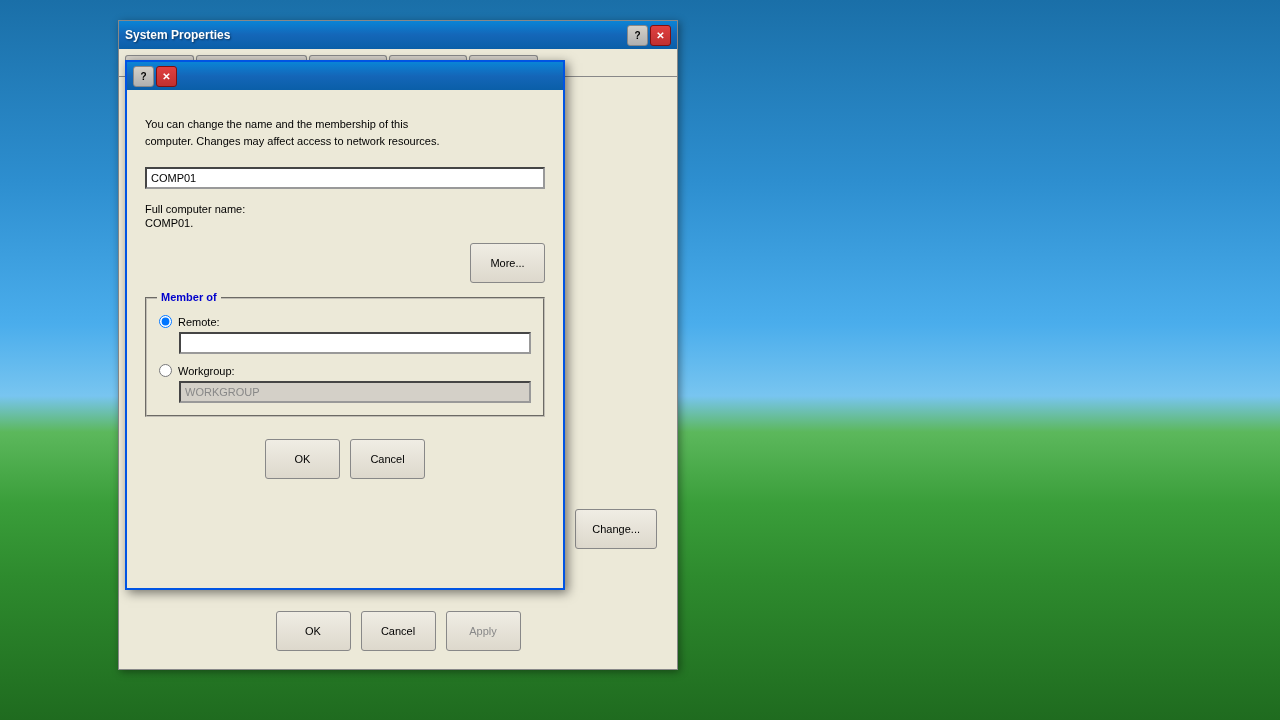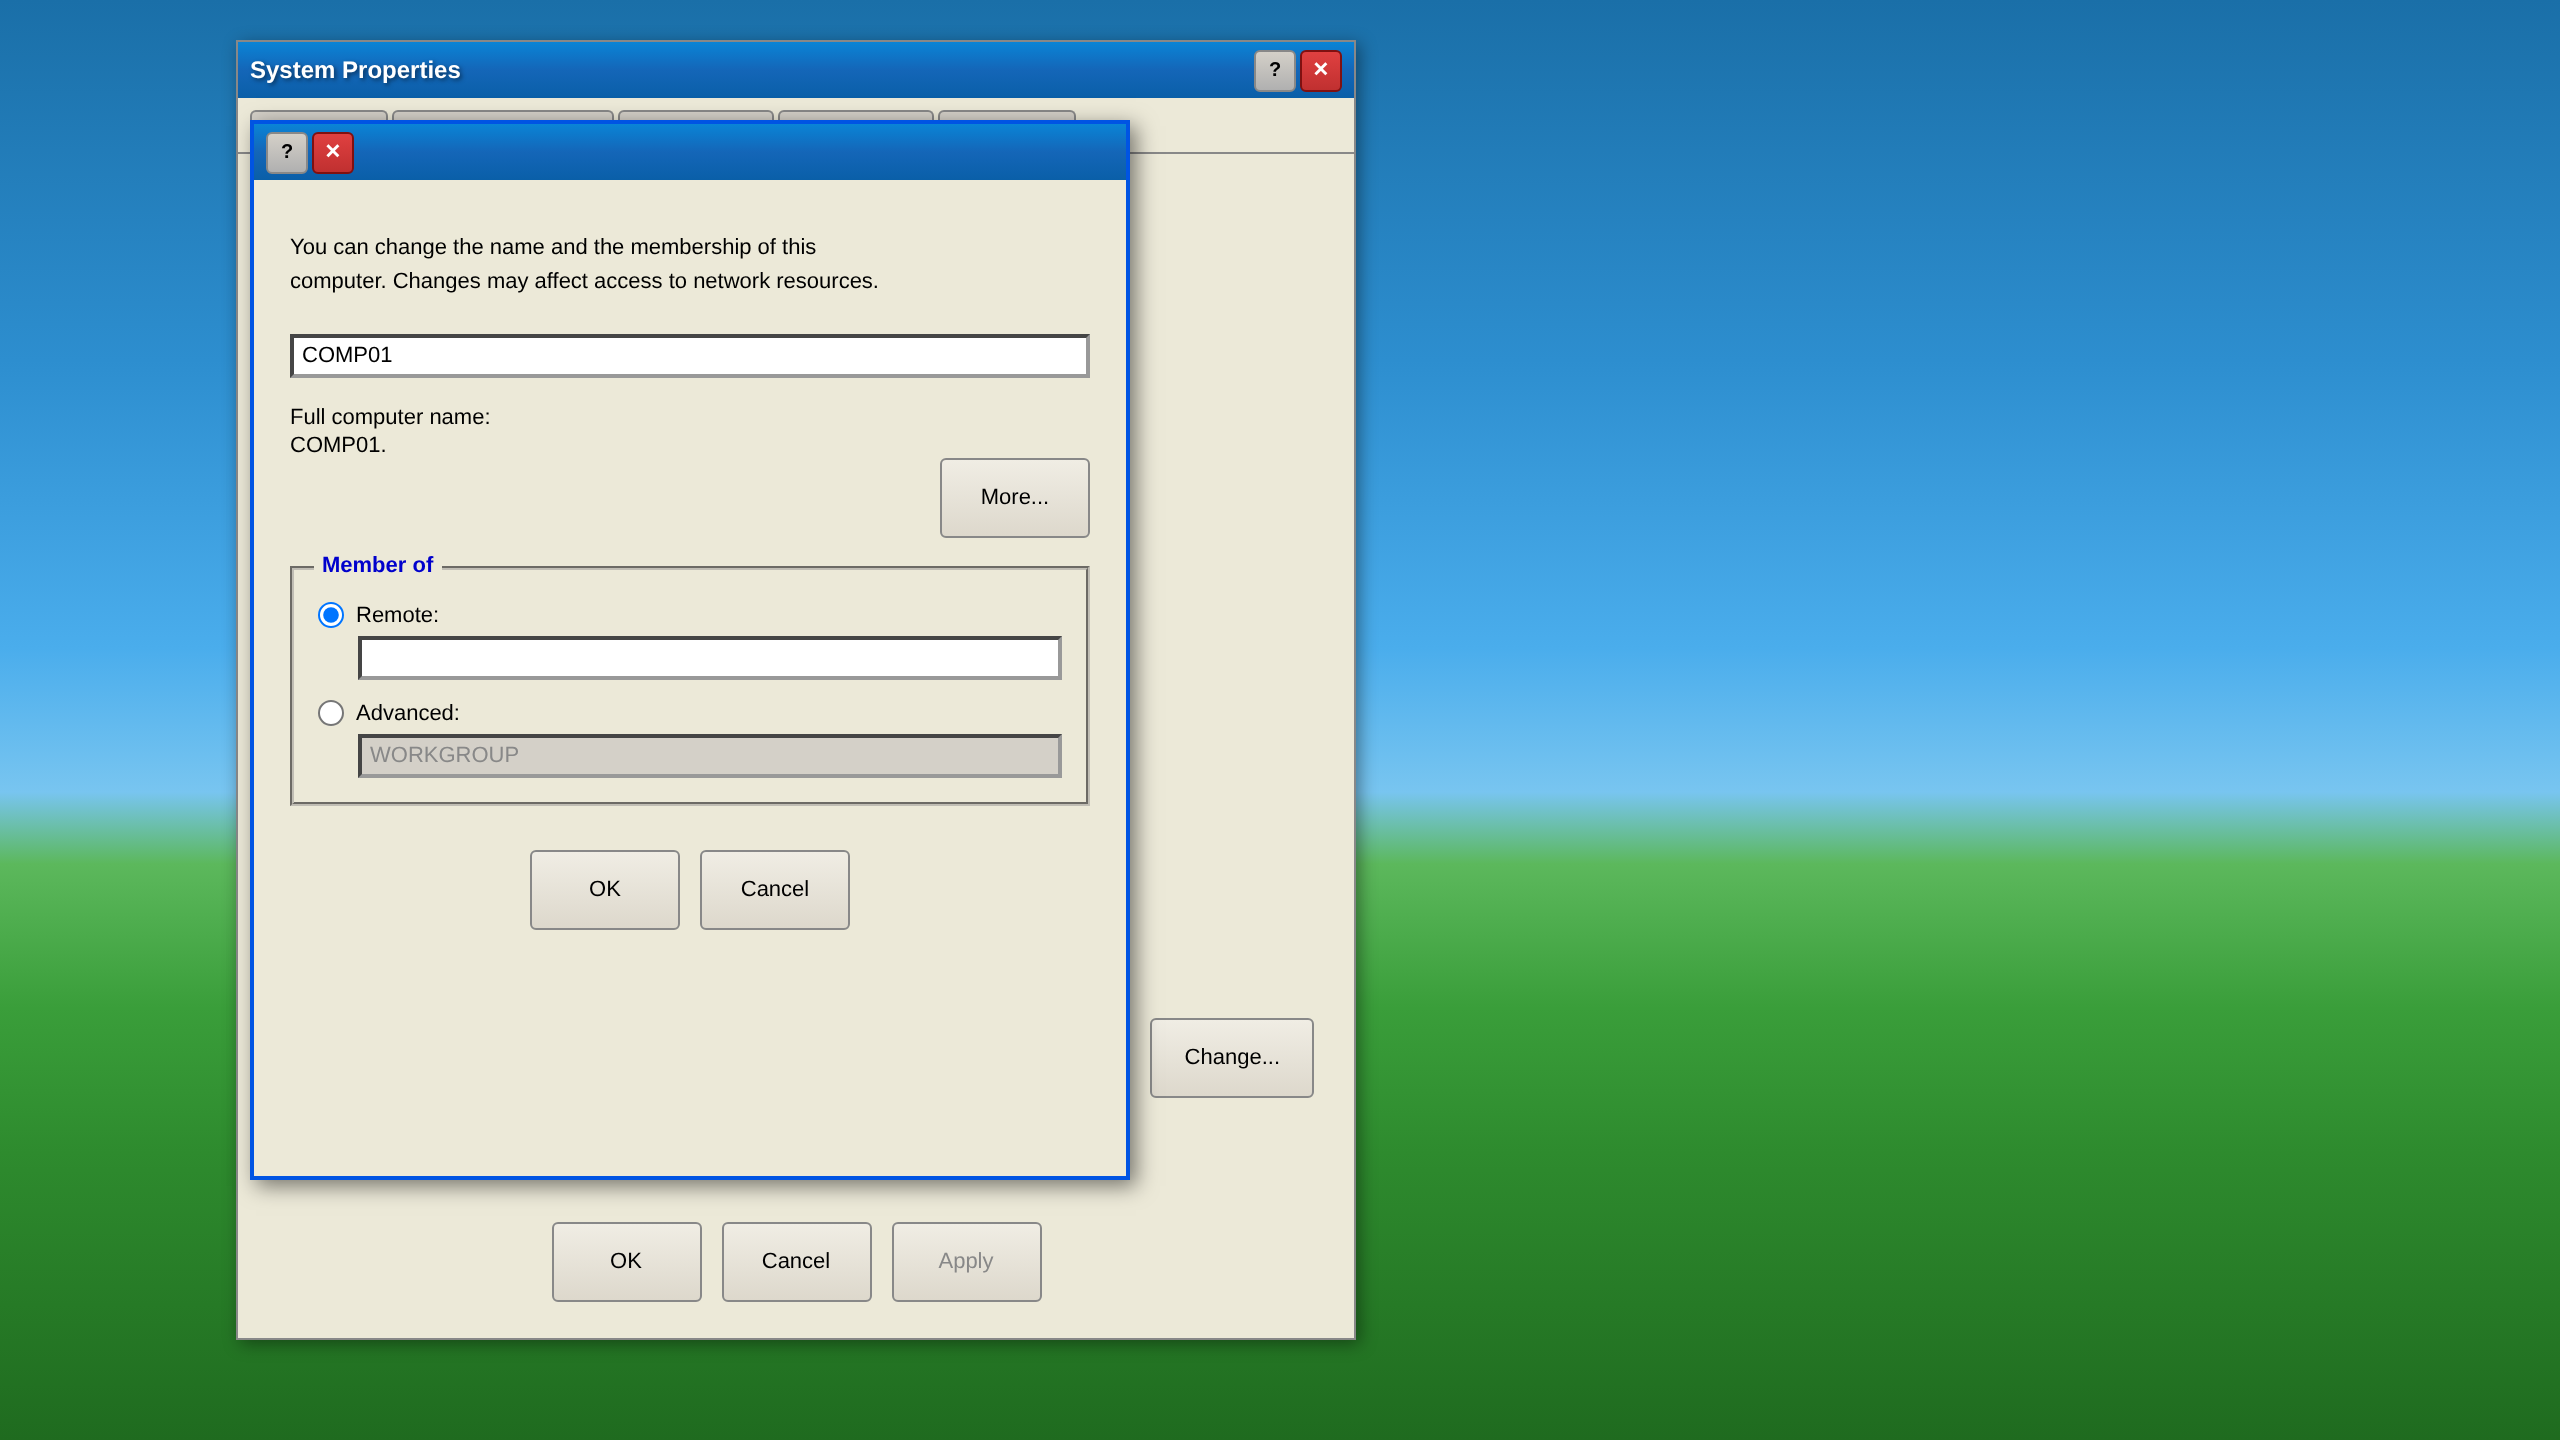--- a/index.html
+++ b/index.html
@@ -152,20 +152,21 @@
       height: 22px;
       border: 2px inset #999;
       background: white;
       padding: 2px 4px;
       font-family: 'Tahoma', Arial, sans-serif;
       font-size: 11px;
     }
 
     .full-comp-name-section {
       margin-top: 14px;
+      margin-bottom: 14px;
     }
 
     .full-comp-label {
       color: #000;
       margin-bottom: 2px;
     }
 
     .full-comp-value {
       color: #000;
     }
@@ -326,21 +327,21 @@
         <div class="radio-row">
           <input type="radio" class="radio-input" name="member_of" id="radio-domain" checked="" style="">
           <label for="radio-domain" style="cursor:pointer;">Remote:</label>
         </div>
         <div style="padding-left:20px; margin-bottom:10px;">
           <input type="text" class="text-input" style="width: 100%;" value="">
         </div>
 
         <div class="radio-row">
           <input type="radio" class="radio-input" name="member_of" id="radio-workgroup" style="">
-          <label for="radio-workgroup" style="cursor:pointer;">Advanced:</label>
+          <label for="radio-workgroup" style="cursor:pointer;">Workgroup:</label>
         </div>
         <div style="padding-left:20px;">
           <input type="text" class="text-input" style="width: 100%; background: rgb(212, 208, 200); color: rgb(136, 136, 136);" value="WORKGROUP" disabled="">
         </div>
       </div>
 
       <div class="dialog-footer">
         <button class="xp-button ok-btn">OK</button>
         <button class="xp-button cancel-btn">Cancel</button>
       </div>

